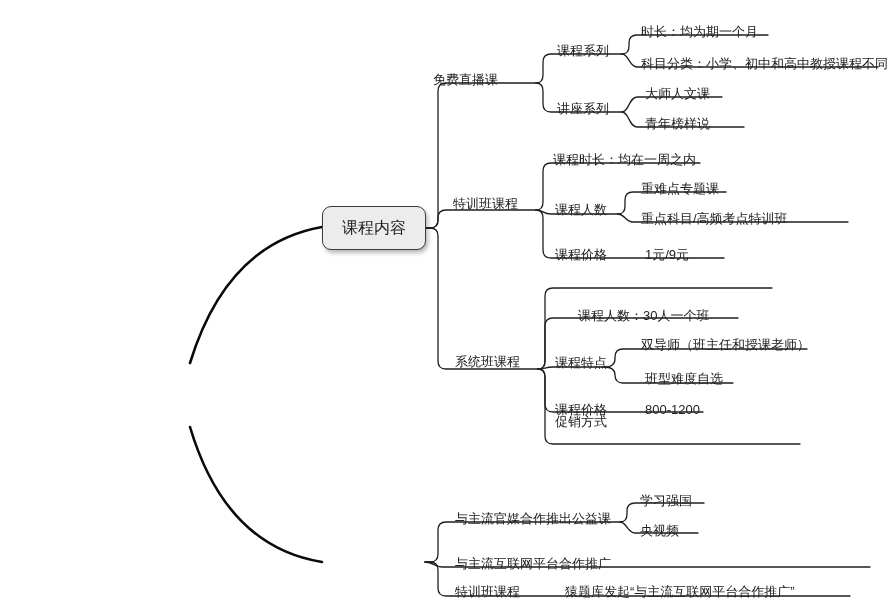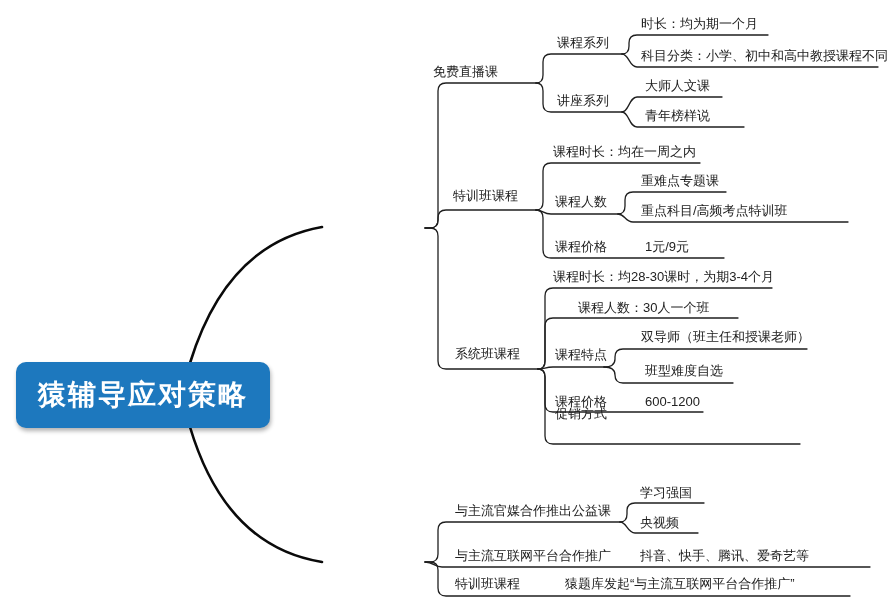--- a/index.html
+++ b/index.html
@@ -16,21 +16,21 @@
     box-shadow:1px 3px 4px rgba(0,0,0,.30);cursor:default;
   }
   .bigbox{
     position:absolute;width:102px;height:42px;z-index:3;
     background:var(--branch-bg,#ececec);border:1.5px solid #3d3d3d;border-radius:9px;
     display:flex;align-items:center;justify-content:center;
     color:#1a1a1a;font-size:16px;box-shadow:2px 3px 4px rgba(0,0,0,.28);cursor:default;
   }
   .t{
     position:absolute;z-index:2;font-size:13px;color:#212121;
-    white-space:nowrap;line-height:14px;cursor:default;
+    white-space:nowrap;line-height:14px;cursor:default;margin-top:8px;
   }
 </style>
 </head>
 <body>
 
 <div class="canvas">
 
   <svg class="edges" width="892" height="604" viewBox="0 0 892 604">
 
     <g stroke="#0a0a0a" stroke-width="2.6" fill="none" stroke-linecap="round">
@@ -70,49 +70,47 @@
 
       <path d="M 425 562 H 430 Q 438 562 438 554 V 530 Q 438 522 446 522 H 620"></path>
       <path d="M 425 562 C 434 562 434 567 442 567 H 870"></path>
       <path d="M 425 562 H 430 Q 438 562 438 570 V 588 Q 438 596 446 596 H 850"></path>
 
       <path d="M 620 522 Q 627 522 627 514 V 511 Q 627 503 635 503 H 704"></path>
       <path d="M 620 522 C 627 522 627 533 635 533 H 698"></path>
     </g>
   </svg>
 
-  <div class="rootbox">猿辅导应对策略</div>
+  <div class="bigbox" style="left:322px;top:206px">课程内容</div>
 
   <span class="t" style="left:433px;top:65px">免费直播课</span>
   <span class="t" style="left:557px;top:36px">课程系列</span>
   <span class="t" style="left:641px;top:17px">时长：均为期一个月</span>
   <span class="t" style="left:641px;top:49px">科目分类：小学、初中和高中教授课程不同</span>
   <span class="t" style="left:557px;top:94px">讲座系列</span>
   <span class="t" style="left:645px;top:79px">大师人文课</span>
   <span class="t" style="left:645px;top:109px">青年榜样说</span>
 
   <span class="t" style="left:453px;top:189px">特训班课程</span>
   <span class="t" style="left:553px;top:145px">课程时长：均在一周之内</span>
   <span class="t" style="left:555px;top:195px">课程人数</span>
   <span class="t" style="left:641px;top:174px">重难点专题课</span>
   <span class="t" style="left:641px;top:204px">重点科目/高频考点特训班</span>
   <span class="t" style="left:555px;top:240px">课程价格</span>
   <span class="t" style="left:645px;top:240px">1元/9元</span>
 
   <span class="t" style="left:455px;top:347px">系统班课程</span>
-  <span class="t" style="left:553px;top:270px">课程时长：均28-30课时，为期3-4个月</span>
   <span class="t" style="left:578px;top:301px">课程人数：30人一个班</span>
   <span class="t" style="left:555px;top:348px">课程特点</span>
   <span class="t" style="left:641px;top:330px">双导师（班主任和授课老师）</span>
   <span class="t" style="left:645px;top:364px">班型难度自选</span>
   <span class="t" style="left:555px;top:395px">课程价格</span>
-  <span class="t" style="left:645px;top:395px">600-1200</span>
+  <span class="t" style="left:645px;top:395px">800-1200</span>
   <span class="t" style="left:555px;top:407px">促销方式</span>
 
   <span class="t" style="left:455px;top:504px">与主流官媒合作推出公益课</span>
   <span class="t" style="left:640px;top:486px">学习强国</span>
   <span class="t" style="left:640px;top:516px">央视频</span>
   <span class="t" style="left:455px;top:549px">与主流互联网平台合作推广</span>
-  <span class="t" style="left:640px;top:549px">抖音、快手、腾讯、爱奇艺等</span>
   <span class="t" style="left:455px;top:577px">特训班课程</span>
   <span class="t" style="left:565px;top:577px">猿题库发起“与主流互联网平台合作推广”</span>
 
 </div>
 
 </body></html>

